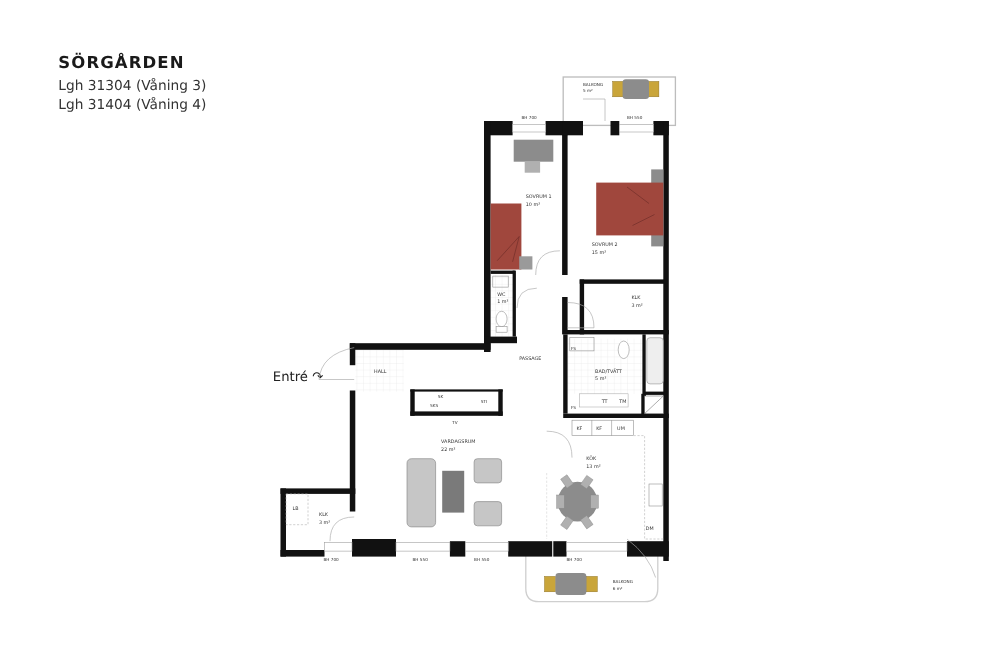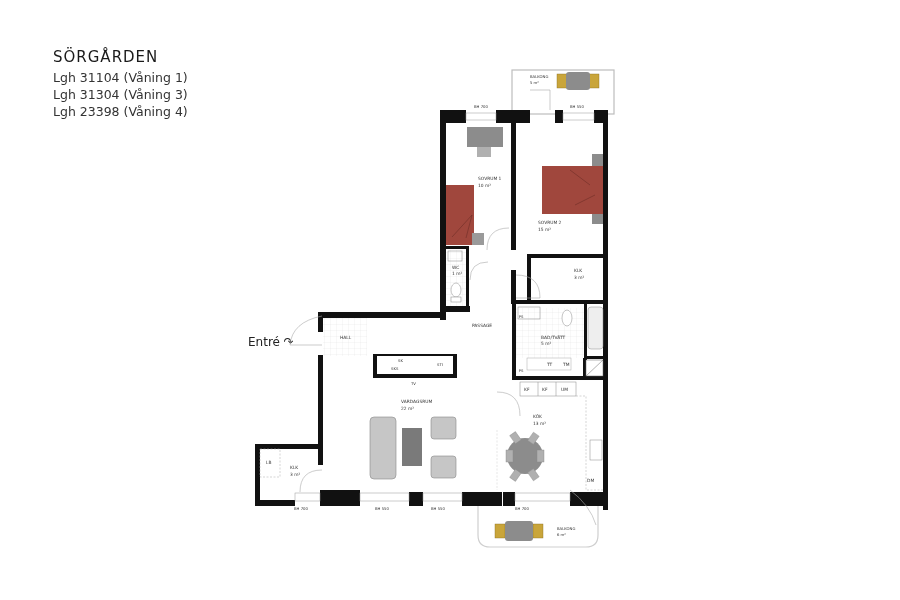--- a/index.html
+++ b/index.html
@@ -1,32 +1,31 @@
 <!DOCTYPE html>
 <html><head>
 <meta charset="utf-8">
 <style>
   html, body { margin:0; padding:0; background:#ffffff; }
   body { width:900px; height:600px; position:relative; overflow:hidden; font-family:"DejaVu Sans", sans-serif; }
   .title-block { position:absolute; left:53px; top:48px; }
-  .title { font-family:"DejaVu Sans", sans-serif; font-weight:normal; font-size:15px; letter-spacing:1px; color:#1a1a1a; margin-bottom:3px; }
+  .title { font-family:"DejaVu Sans", sans-serif; font-weight:bold; font-size:15px; letter-spacing:1px; color:#1a1a1a; margin-bottom:3px; }
   .unit-line { font-family:"DejaVu Sans", sans-serif; font-size:12.5px; color:#333; line-height:17px; }
   svg { position:absolute; left:0; top:0; }
   .lbl { font-family:"DejaVu Sans", sans-serif; font-size:4.4px; fill:#333; }
   .lbl-sm { font-family:"DejaVu Sans", sans-serif; font-size:3.8px; fill:#333; }
   .entre { position:absolute; left:248px; top:335px; font-family:"DejaVu Sans", sans-serif; font-size:12px; color:#222; }
 </style>
 </head>
 <body>
 
 <div class="title-block">
   <div class="title">SÖRGÅRDEN</div>
-  <div class="unit-line">Lgh 31104 (Våning 1)</div>
   <div class="unit-line">Lgh 31304 (Våning 3)</div>
-  <div class="unit-line">Lgh 23398 (Våning 4)</div>
+  <div class="unit-line">Lgh 31404 (Våning 4)</div>
 </div>
 
 <div class="entre">
   <span>Entré</span>
   <span>↷</span>
 </div>
 
 <svg width="900" height="600" viewBox="0 0 900 600">
   <defs>
     <pattern id="tile" width="6" height="6" patternUnits="userSpaceOnUse">

